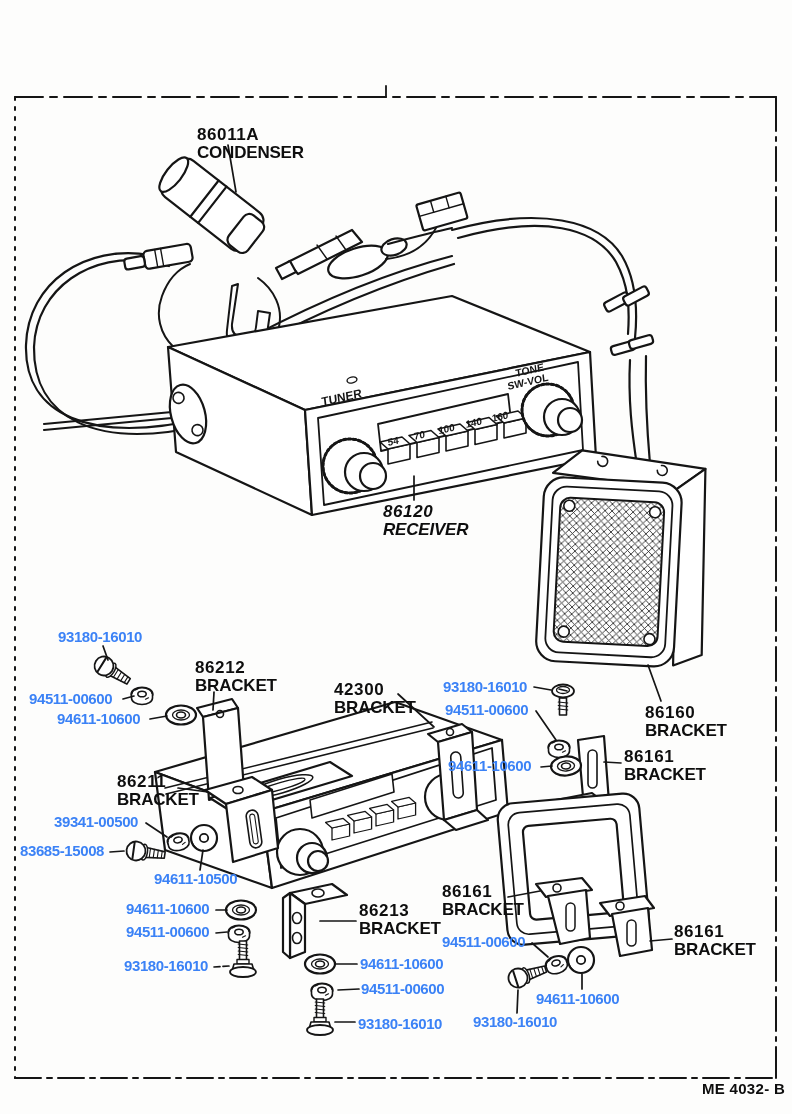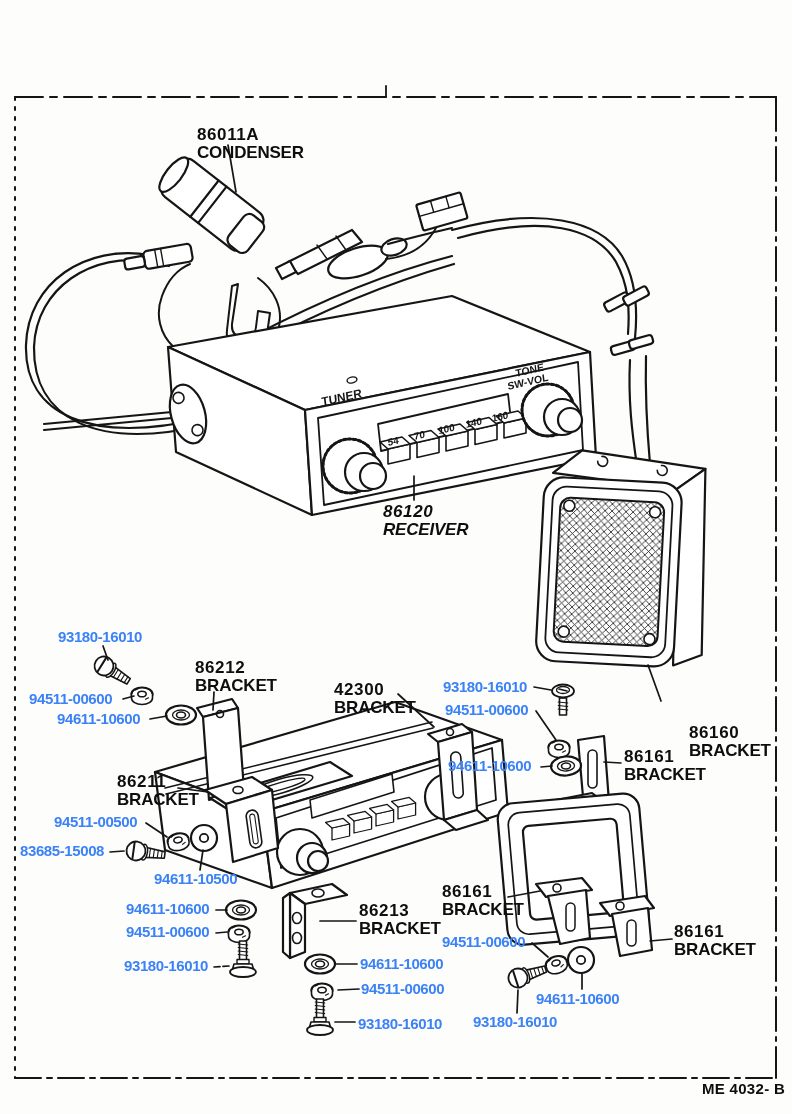--- a/index.html
+++ b/index.html
@@ -359,21 +359,21 @@
   <div class="part-label" style="left:178px; top:126px;margin-left:19px;">
     <div class="pl-code">86011A</div>
     <div class="pl-name">CONDENSER</div>
   </div>
 
   <div class="part-label" style="left:383px; top:503px;font-style:italic;">
     <div class="pl-code">86120</div>
     <div class="pl-name">RECEIVER</div>
   </div>
 
-  <div class="part-label" style="left:645px; top:724px;margin-left:44px;">
+  <div class="part-label" style="left:645px; top:704px;">
     <div class="pl-code">86160</div>
     <div class="pl-name">BRACKET</div>
   </div>
 
   <div class="part-label" style="left:195px; top:659px;">
     <div class="pl-code">86212</div>
     <div class="pl-name">BRACKET</div>
   </div>
 
   <div class="part-label" style="left:334px; top:681px;">
@@ -405,21 +405,21 @@
     <div class="pl-code">86161</div>
     <div class="pl-name">BRACKET</div>
   </div>
 
   <div class="lbl" style="left:58px;  top:629px;">93180-16010</div>
   <div class="lbl" style="left:29px;  top:691px;">94511-00600</div>
   <div class="lbl" style="left:57px;  top:711px;">94611-10600</div>
   <div class="lbl" style="left:443px; top:679px;">93180-16010</div>
   <div class="lbl" style="left:445px; top:702px;">94511-00600</div>
   <div class="lbl" style="left:448px; top:758px;">94611-10600</div>
-  <div class="lbl" style="left:54px;  top:814px;">94511-00500</div>
+  <div class="lbl" style="left:54px;  top:814px;">39341-00500</div>
   <div class="lbl" style="left:20px;  top:843px;">83685-15008</div>
   <div class="lbl" style="left:154px; top:871px;text-align:center;">94611-10500</div>
   <div class="lbl" style="left:126px; top:901px;">94611-10600</div>
   <div class="lbl" style="left:126px; top:924px;">94511-00600</div>
   <div class="lbl" style="left:124px; top:958px;">93180-16010</div>
   <div class="lbl" style="left:360px; top:956px;">94611-10600</div>
   <div class="lbl" style="left:361px; top:981px;">94511-00600</div>
   <div class="lbl" style="left:358px; top:1016px;">93180-16010</div>
   <div class="lbl" style="left:442px; top:934px;">94511-00600</div>
   <div class="lbl" style="left:536px; top:991px;">94611-10600</div>

